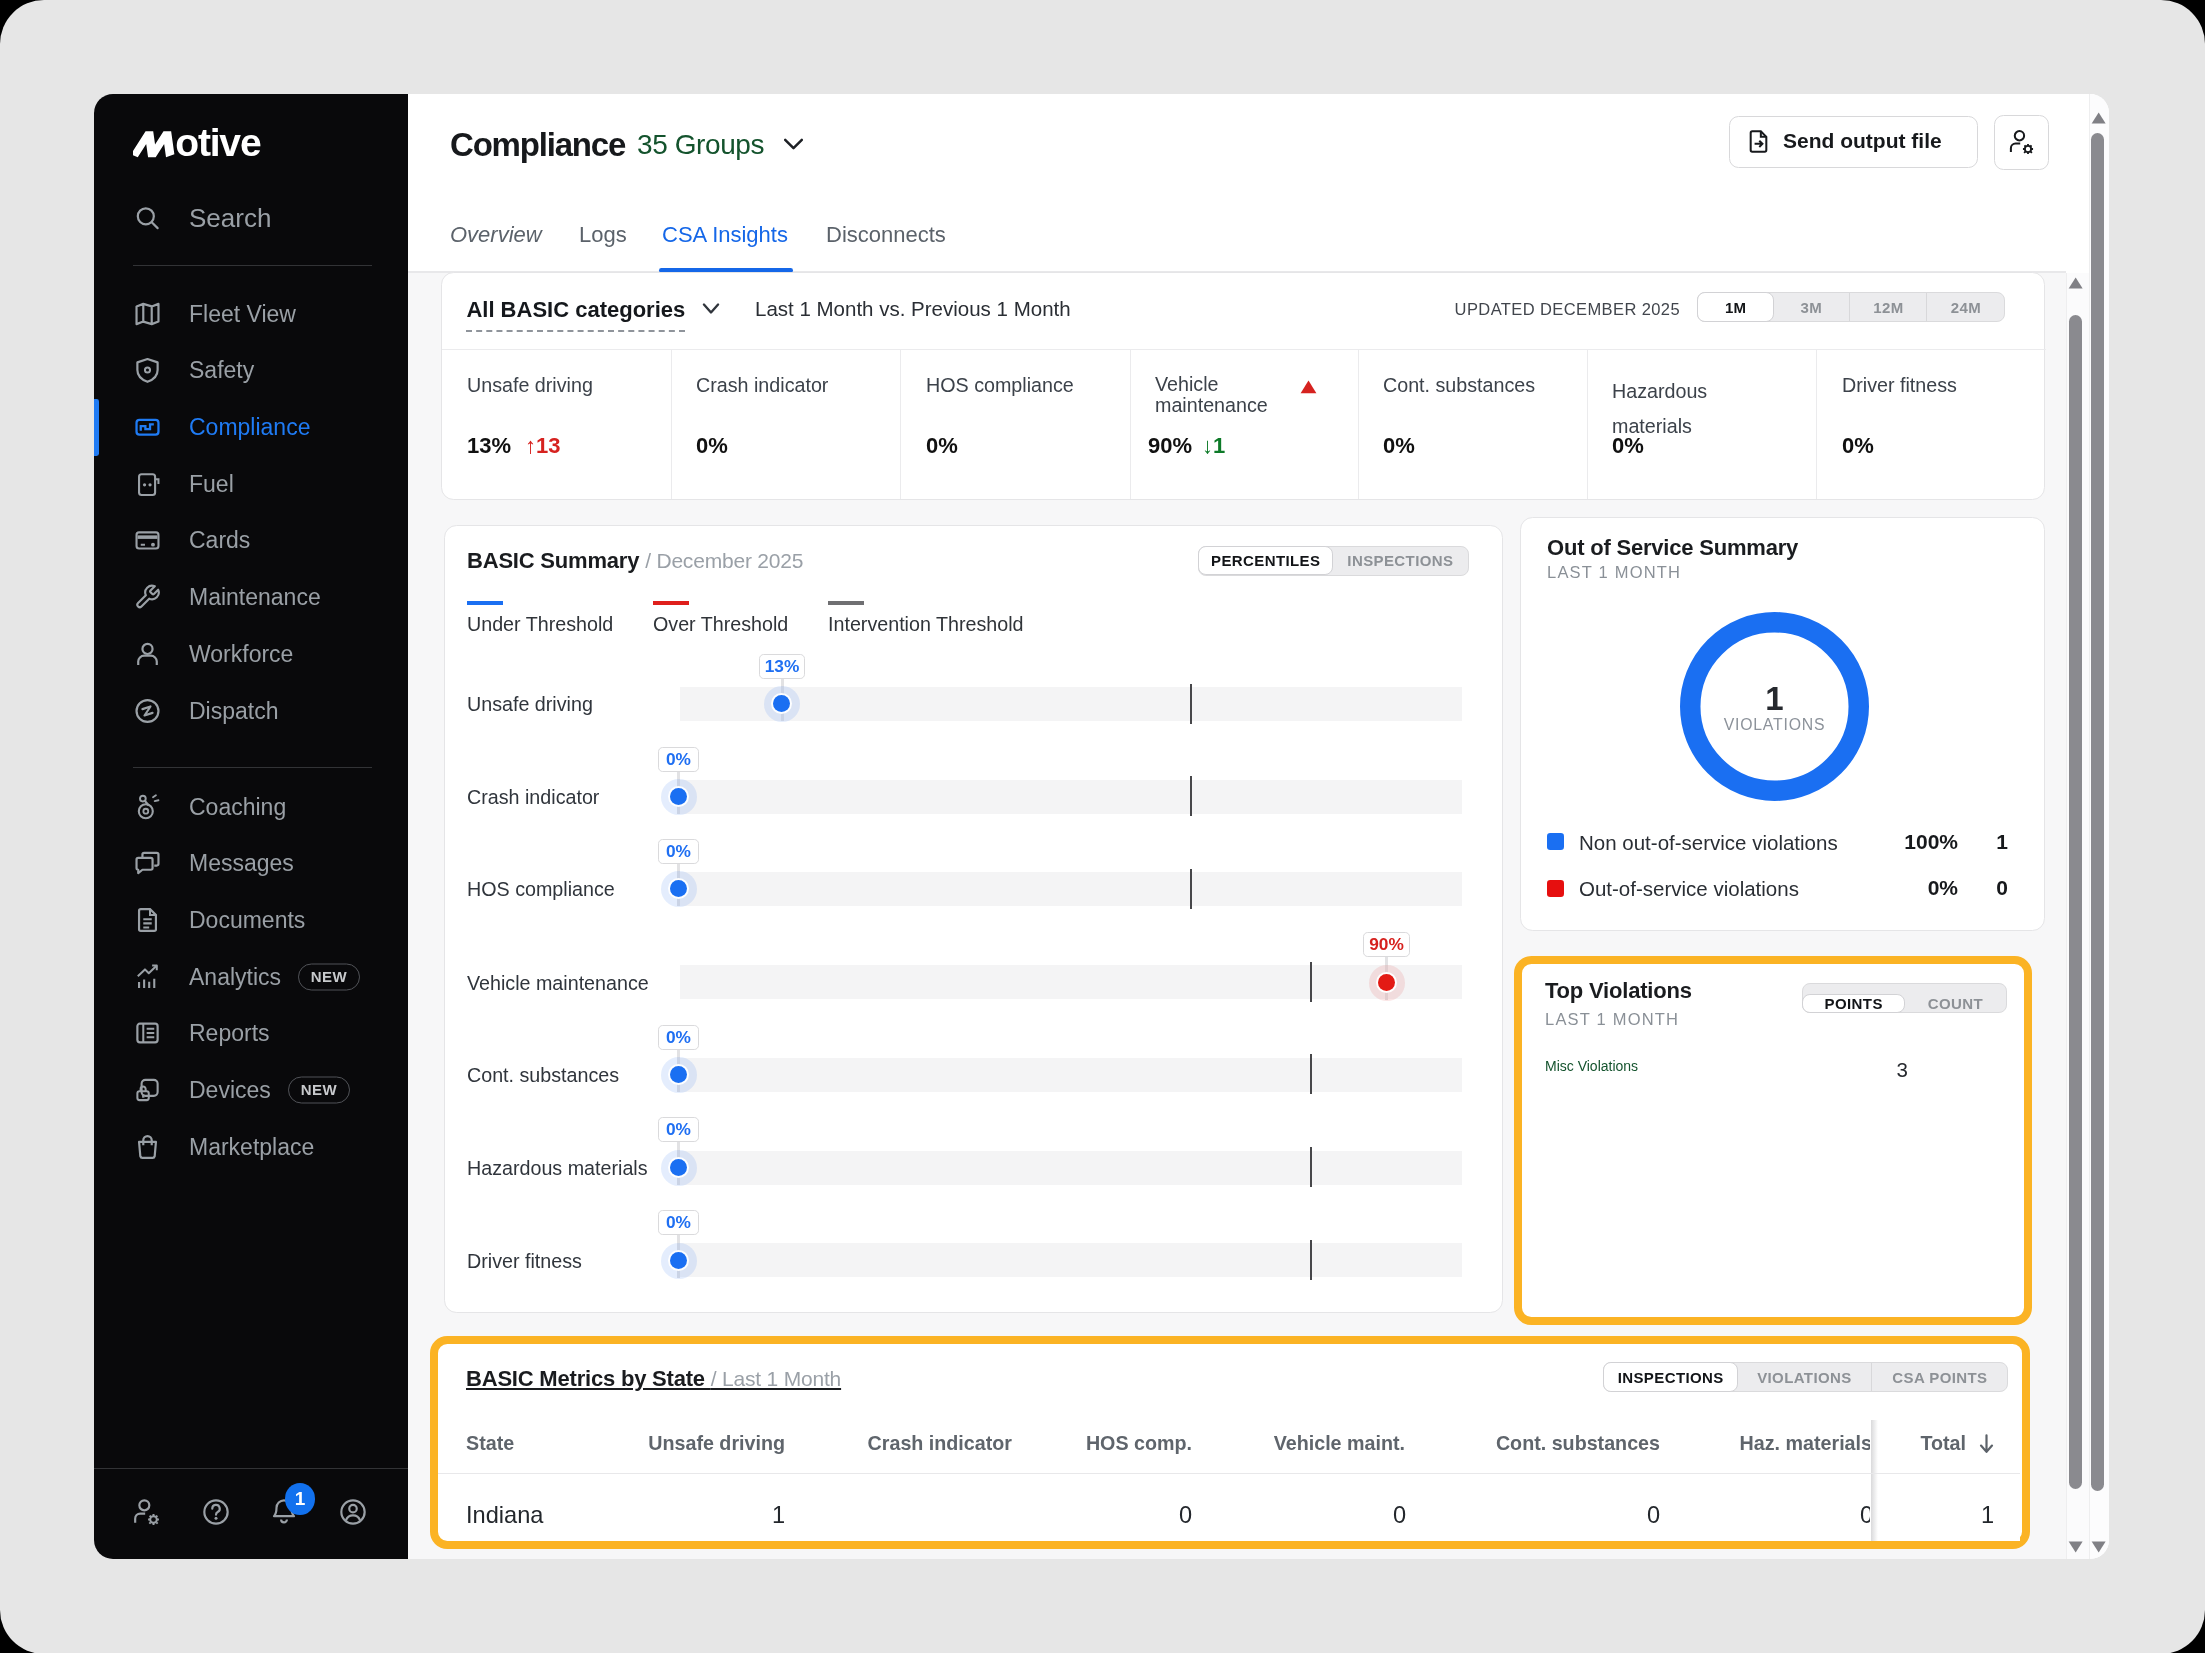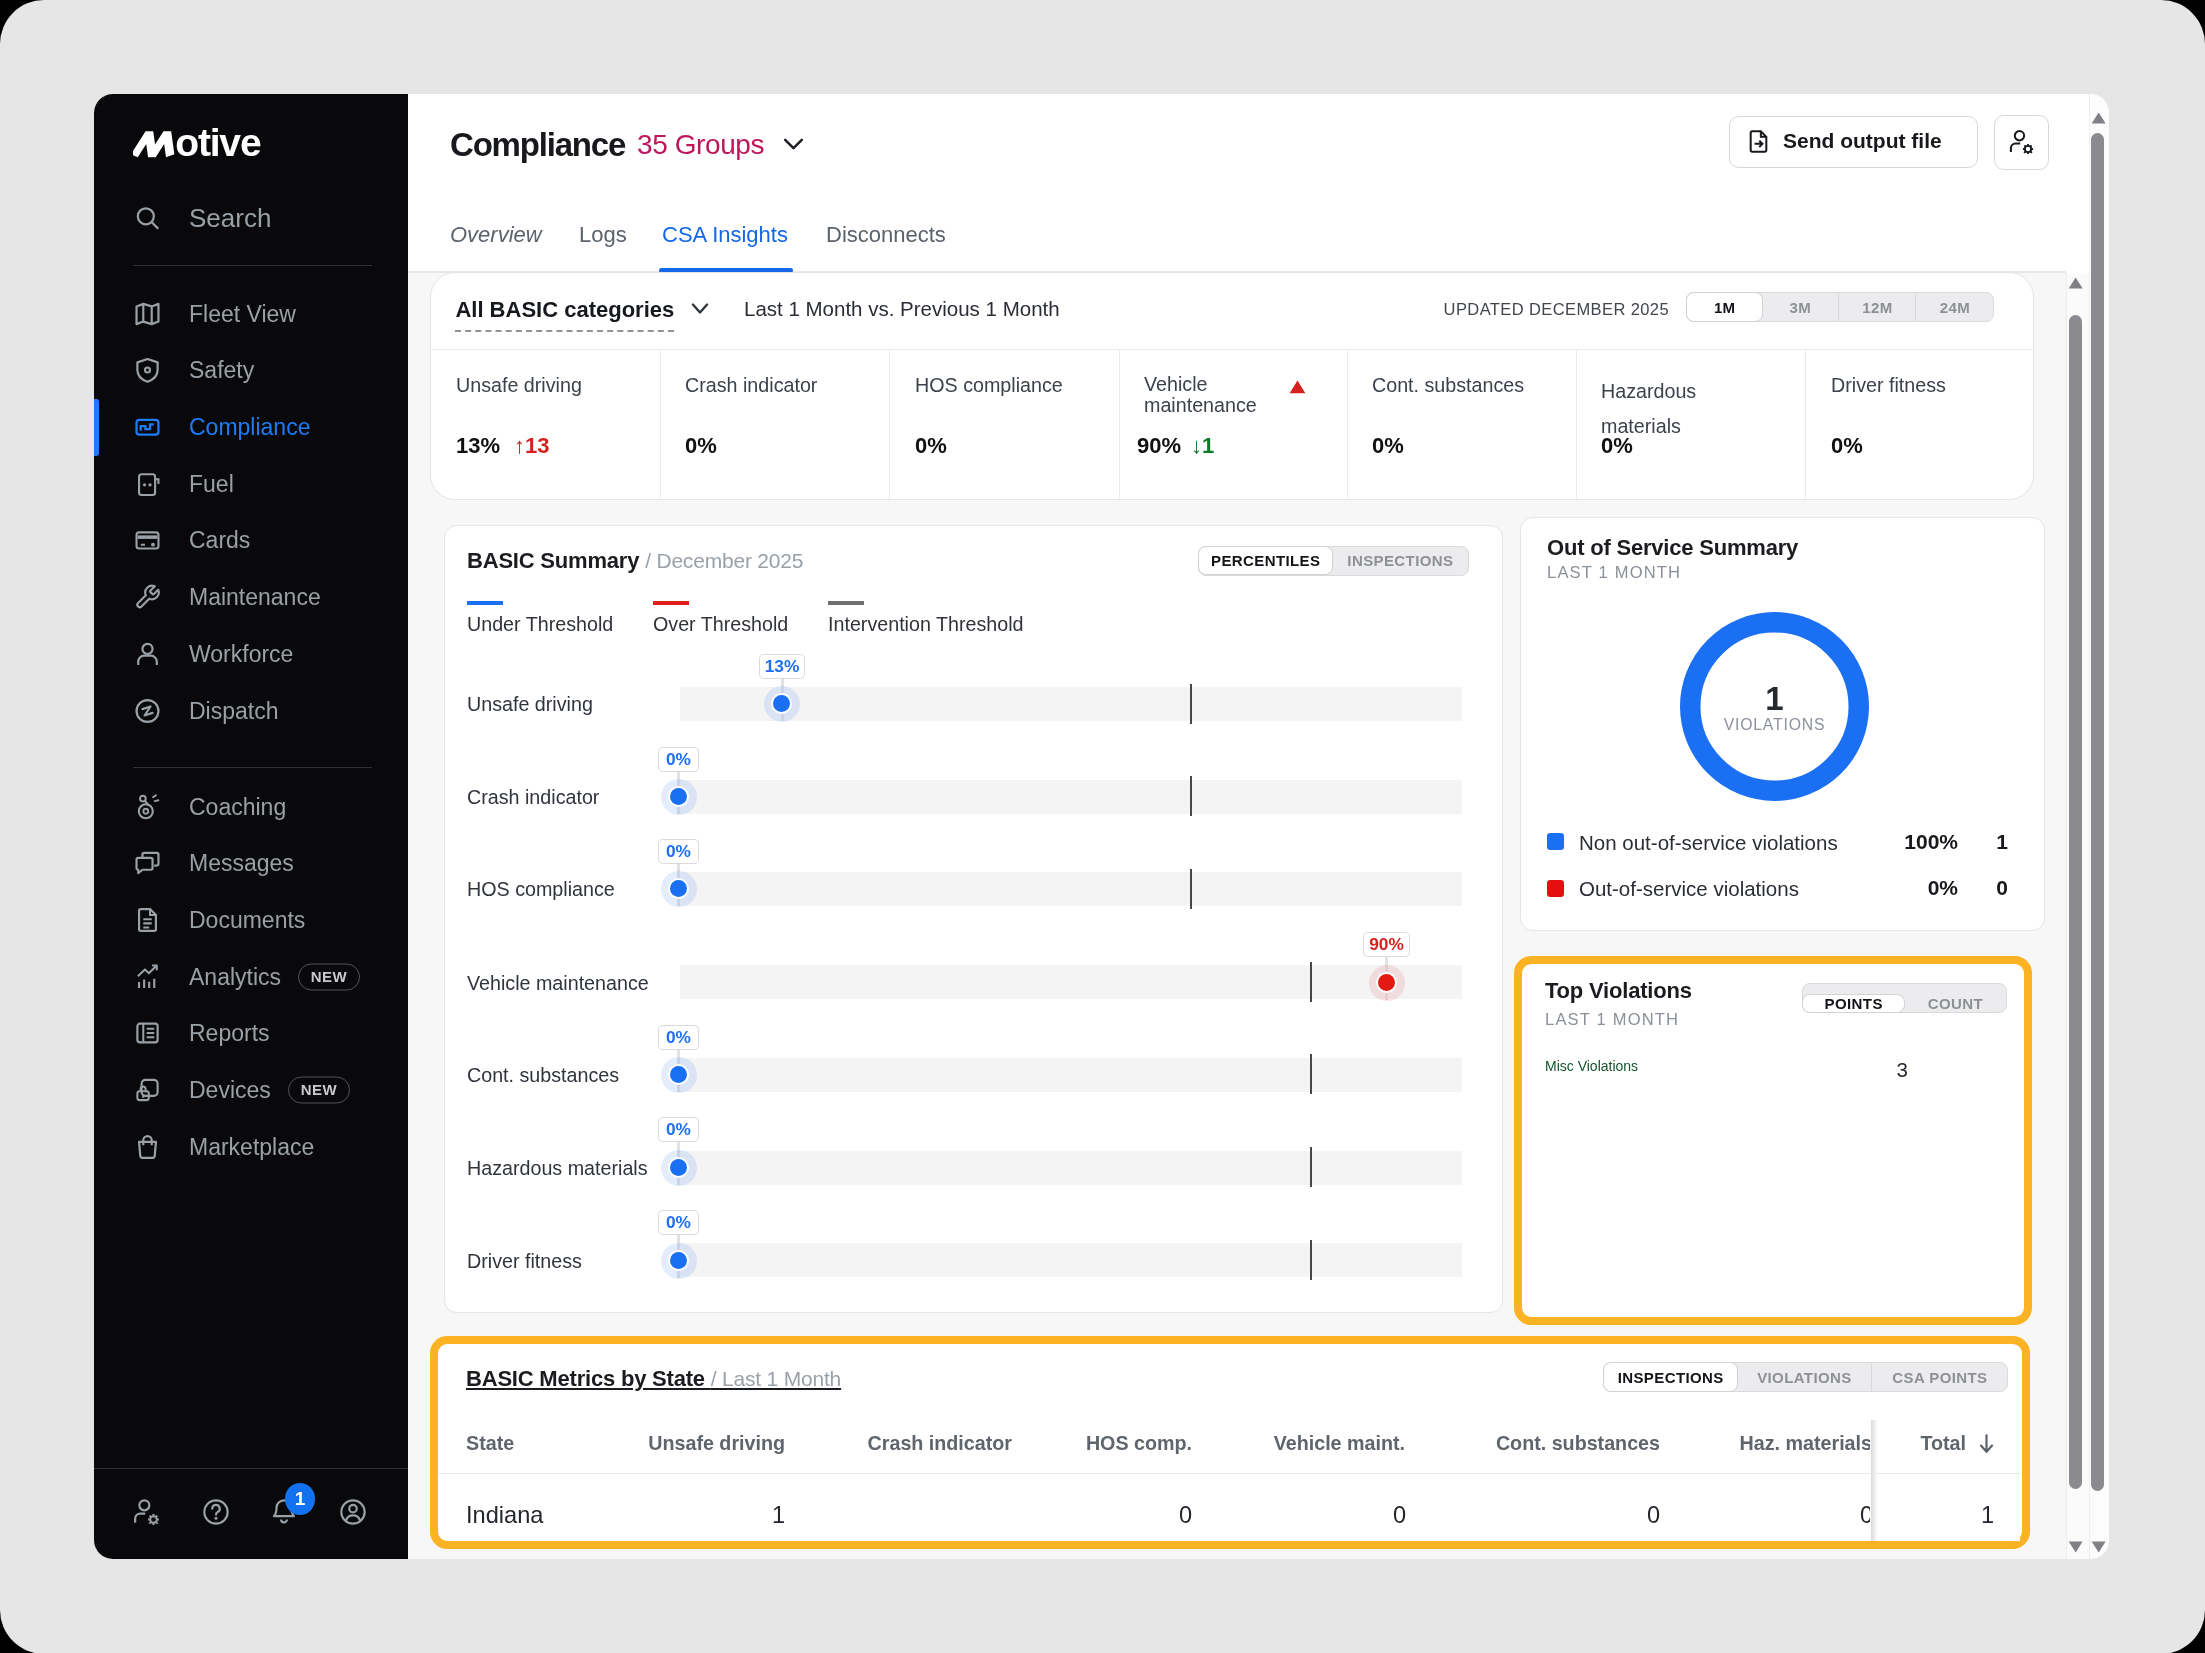--- a/index.html
+++ b/index.html
@@ -12,21 +12,21 @@
   .sidebar { position:absolute; left:0; top:0; width:314px; height:1465px; background:#09090b; }
   .sdiv { position:absolute; left:39px; width:239px; height:0.8px; background:#323336; }
   .nav-item { position:absolute; left:0; width:314px; height:57px; }
   .nav-item .ic { position:absolute; left:40px; top:50%; transform:translateY(-50%); width:27px; height:27px; }
   .nav-item .lb { position:absolute; left:95px; top:50%; transform:translateY(-50%); font-size:23px; color:#9aa0a6; white-space:nowrap; }
   .nav-item.active .lb { color:#1f7bf4; }
   .newpill { position:absolute; top:50%; transform:translateY(-50%); height:27px; line-height:24.4px; padding:0 11.8px; border:1.6px solid #515358; border-radius:13.4px; color:#c7c9cc; font-size:15px; font-weight:bold; letter-spacing:0.4px; }
   .activebar { position:absolute; left:0; width:4.7px; background:#1f7bf4; border-radius:0 2.4px 2.4px 0; }
   
   .pagetitle { position:absolute; left:356px; top:31.5px; font-size:33px; font-weight:bold; color:#17191c; letter-spacing:-1.2px;}
-  .groupsel { position:absolute; left:543px; top:35px; font-size:28px; color:#be185d; letter-spacing:-0.4px; }
+  .groupsel { position:absolute; left:543px; top:35px; font-size:28px; color:#14532d; letter-spacing:-0.4px; }
   .hbtn { position:absolute; background:#fff; border:1.6px solid #d8d8da; border-radius:9.5px; }
   .tab { position:absolute; top:123px; height:35px; line-height:35px; font-size:22px; color:#5b626a; }
   .tabline { position:absolute; left:314px; top:177px; width:1658px; height:1.6px; background:#e8e8ea; }
   .tabu { position:absolute; left:565px; top:174px; width:134px; height:4.7px; background:#1567e8; border-radius:2.4px; }
   
   .content { position:absolute; left:314px; top:179px; width:1658px; height:1286px; background:#f7f7f8; }
   .card { position:absolute; background:#fff; border:0.8px solid #e5e5e7; border-radius:12.6px; }
   .ctitle { font-weight:bold; font-size:22px; color:#1a1c1f; letter-spacing:-0.2px; }
   .ctitle .sub { font-weight:normal; color:#9aa0a7; font-size:21px; }
   .overline { font-size:16.5px; color:#8a9097; letter-spacing:1.2px; }
@@ -238,21 +238,21 @@
   <div class="tab" style="left:356px;font-style:italic;">Overview</div>
   <div class="tab" style="left:485px;">Logs</div>
   <div class="tab" style="left:568px; color:#1567e8;">CSA Insights</div>
   <div class="tab" style="left:732px;">Disconnects</div>
   <div class="tabline"></div>
   <div class="tabu"></div>
 
   <div class="content"></div>
   <div id="cards">
 
-  <div class="card" style="left:336px; top:178px; width:1604px; height:228px;border-radius:25px;">
+  <div class="card" style="left:347px; top:178px; width:1604px; height:228px;">
     <div class="abs" style="left:24.4px; top:23.6px; font-size:22px; font-weight:bold; color:#15181c; border-bottom:2.4px dashed #8f949b; padding-bottom:7px;">All BASIC categories</div>
     <svg class="abs" style="left:258px; top:26px;" width="22" height="19" viewBox="0 0 28 24">
           <path d="M5 7 L14 17 L23 7" fill="none" stroke="#30353c" stroke-width="3" stroke-linecap="round" stroke-linejoin="round"></path>
         </svg>
     <div class="abs" style="left:313px; top:24.4px; font-size:20.5px; color:#2a2e34;">Last 1 Month vs. Previous 1 Month</div>
     <div class="abs" style="right:364px; top:27px; font-size:16.5px; color:#41454c; letter-spacing:0.4px;">UPDATED DECEMBER 2025</div>
     <div class="seg" style="left:1255px; top:19px; height:30px;">
       <div class="s on" style="width:77px;">1M</div>
       <div class="s" style="width:77px;">3M</div>
       <div class="s" style="width:77px;">12M</div>

